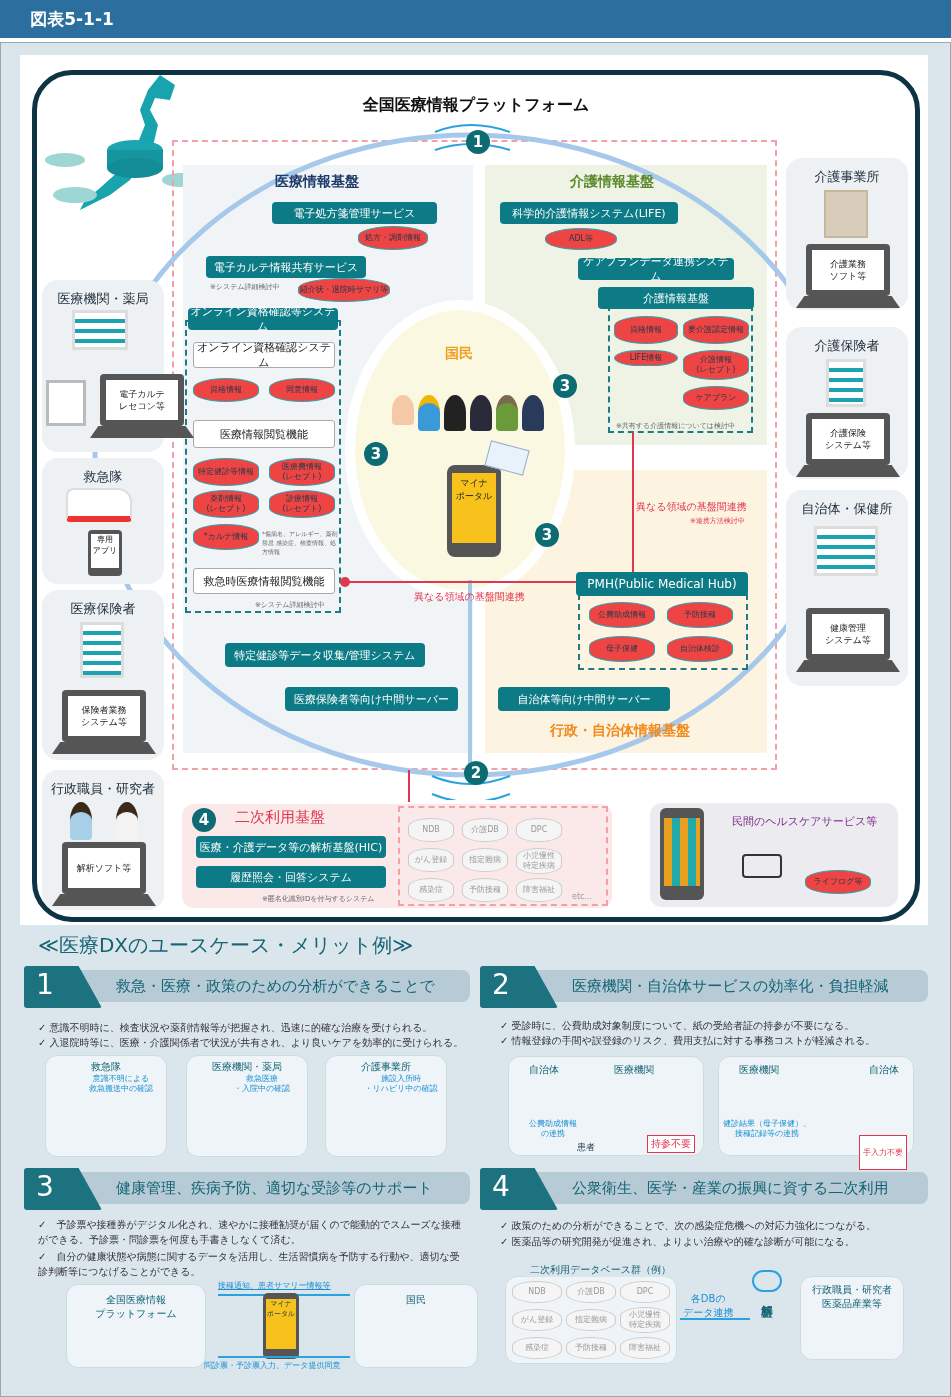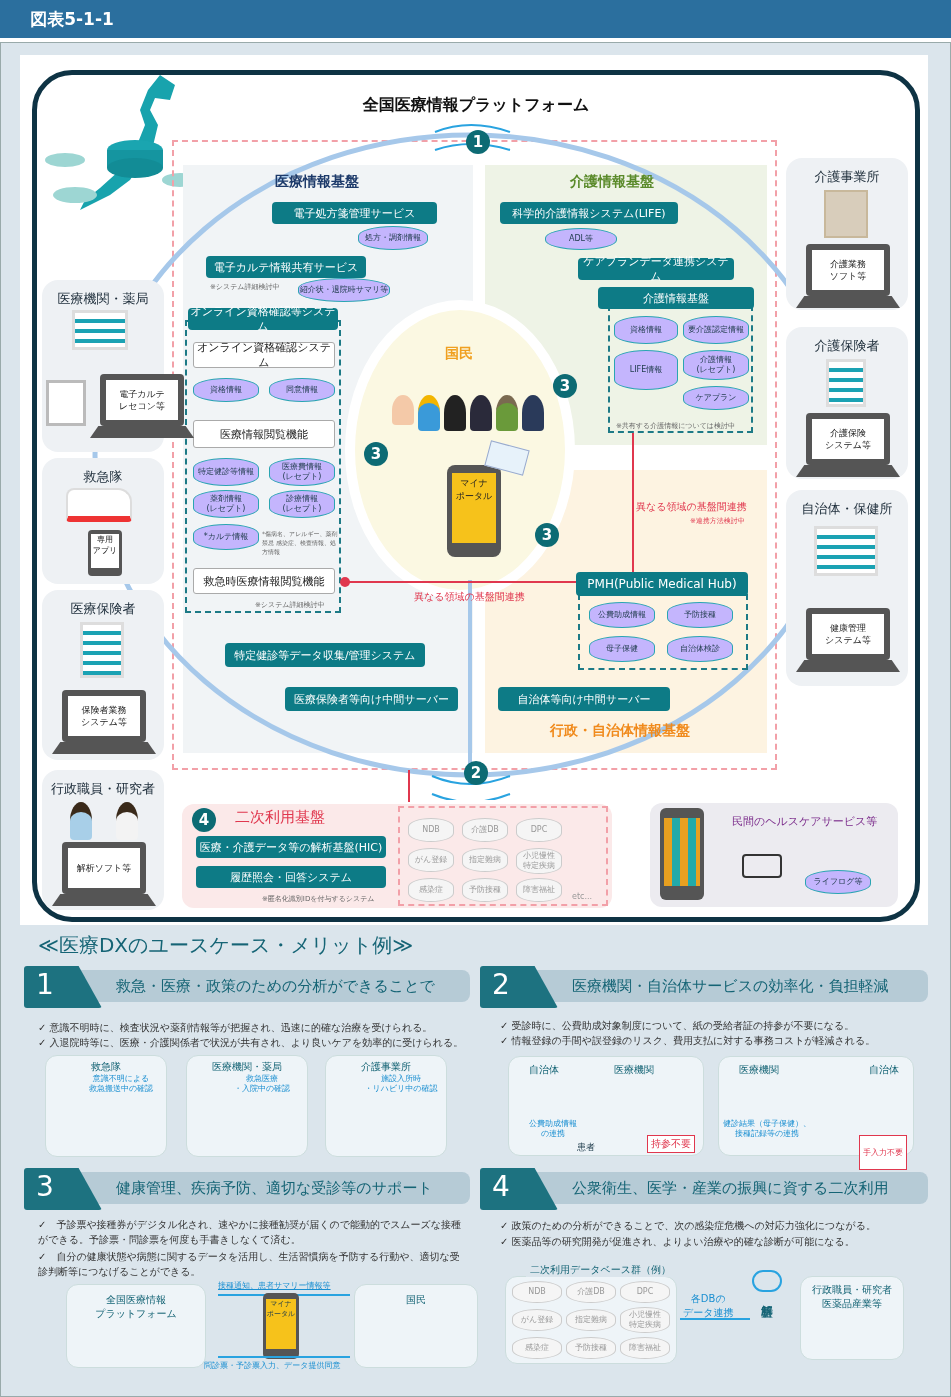--- a/index.html
+++ b/index.html
@@ -12,21 +12,21 @@
 #platform{left:32px;top:70px;width:888px;height:852px;border:5px solid #0e3344;border-radius:40px;background:#fff}
 .ptitle{left:0;width:100%;top:20px;text-align:center;font-size:16px;font-weight:bold;color:#111}
 .sidebox{background:#eef1f4;border-radius:16px}
 .sidebox .t{width:100%;text-align:center;font-size:13px;color:#1b2b38;margin-top:10px}
 .laptop{width:104px;height:66px}
 .laptop .scr{position:absolute;left:10px;top:0;width:84px;height:52px;background:#555;border-radius:4px;padding:6px}
 .laptop .scr div{background:#fff;height:100%;font-size:9px;text-align:center;display:flex;align-items:center;justify-content:center;color:#222;line-height:12px}
 .laptop .base{position:absolute;left:0;top:52px;width:104px;height:12px;background:#555;clip-path:polygon(8% 0,92% 0,100% 100%,0 100%)}
 .bldg{background:repeating-linear-gradient(180deg,#fff 0 6px,#1ba2b3 6px 10px);border:3px solid #ddd}
 .tealbtn{background:#0d7b86;color:#fff;font-size:11px;text-align:center;border-radius:4px;display:flex;align-items:center;justify-content:center}
-.cyl{background:#c4b5fd;border:1.5px solid #2aa5b2;border-radius:50%/10px;font-size:8px;text-align:center;display:flex;align-items:center;justify-content:center;color:#1d3a4a;line-height:10px}
+.cyl{background:#ef4444;border:1.5px solid #2aa5b2;border-radius:50%/10px;font-size:8px;text-align:center;display:flex;align-items:center;justify-content:center;color:#1d3a4a;line-height:10px}
 .cylg{background:#f5f5f5;border:1.5px solid #ccc;border-radius:50%/9px;font-size:8px;text-align:center;display:flex;align-items:center;justify-content:center;color:#999;line-height:10px}
 .whbox{background:#fff;border:1.5px solid #aaa;border-radius:3px;font-size:11px;text-align:center;display:flex;align-items:center;justify-content:center;color:#222}
 .note{font-size:7px;color:#666}
 .num{width:24px;height:24px;border-radius:50%;background:#0d6b74;color:#fff;font-weight:bold;font-size:15px;text-align:center;line-height:24px}
 .sec-title{height:32px;background:#b6cbd6;border-radius:0 8px 8px 0;font-size:15px;color:#156475;line-height:32px;padding-left:92px}
 .sec-num{width:78px;height:42px;background:#1d7280;color:#fff;font-size:28px;line-height:38px;padding-left:12px;border-radius:3px;clip-path:polygon(0 0,70% 0,100% 100%,0 100%)}
 .bullet{font-size:10px;color:#333;line-height:15px}
 .panel{background:#eef4f8;border:1px solid #cdd;border-radius:12px}
 .panel .pt{font-size:10px;color:#156475;text-align:center}
 .lbl-small{font-size:8px;color:#1a8fd1;text-align:center;line-height:10px}
@@ -119,21 +119,21 @@
 <div class="abs tealbtn" style="left:285px;top:687px;width:173px;height:24px">医療保険者等向け中間サーバー</div>
 
 <div class="abs" style="left:570px;top:173px;font-size:14px;font-weight:bold;color:#5a8a2a">介護情報基盤</div>
 <div class="abs tealbtn" style="left:500px;top:202px;width:178px;height:22px">科学的介護情報システム(LIFE)</div>
 <div class="abs cyl" style="left:545px;top:228px;width:72px;height:22px">ADL等</div>
 <div class="abs tealbtn" style="left:578px;top:258px;width:156px;height:22px">ケアプランデータ連携システム</div>
 <div class="abs" style="left:608px;top:305px;width:145px;height:128px;border:2px dashed #1d7a86"></div>
 <div class="abs tealbtn" style="left:598px;top:287px;width:156px;height:22px">介護情報基盤</div>
 <div class="abs cyl" style="left:614px;top:316px;width:64px;height:28px">資格情報</div>
 <div class="abs cyl" style="left:683px;top:316px;width:66px;height:28px">要介護認定情報</div>
-<div class="abs cyl" style="left:614px;top:350px;width:64px;height:40px">LIFE情報</div>
+<div class="abs cyl" style="left:614px;top:350px;width:64px;height:16px">LIFE情報</div>
 <div class="abs cyl" style="left:683px;top:350px;width:66px;height:30px;white-space:pre-line">介護情報
 (レセプト)</div>
 <div class="abs cyl" style="left:683px;top:386px;width:66px;height:24px">ケアプラン</div>
 <div class="abs note" style="left:616px;top:421px">※共有する介護情報については検討中</div>
 
 <div class="abs" style="left:638px;top:480px;width:2px;height:102px"></div>
 <div class="abs redline" style="left:632px;top:433px;width:2px;height:148px"></div>
 <div class="abs" style="left:636px;top:500px;font-size:10px;color:#e0374e">異なる領域の基盤間連携</div>
 <div class="abs" style="left:690px;top:516px;font-size:7px;color:#e0374e">※連携方法検討中</div>
 <div class="abs redline" style="left:344px;top:581px;width:234px;height:2px"></div>

